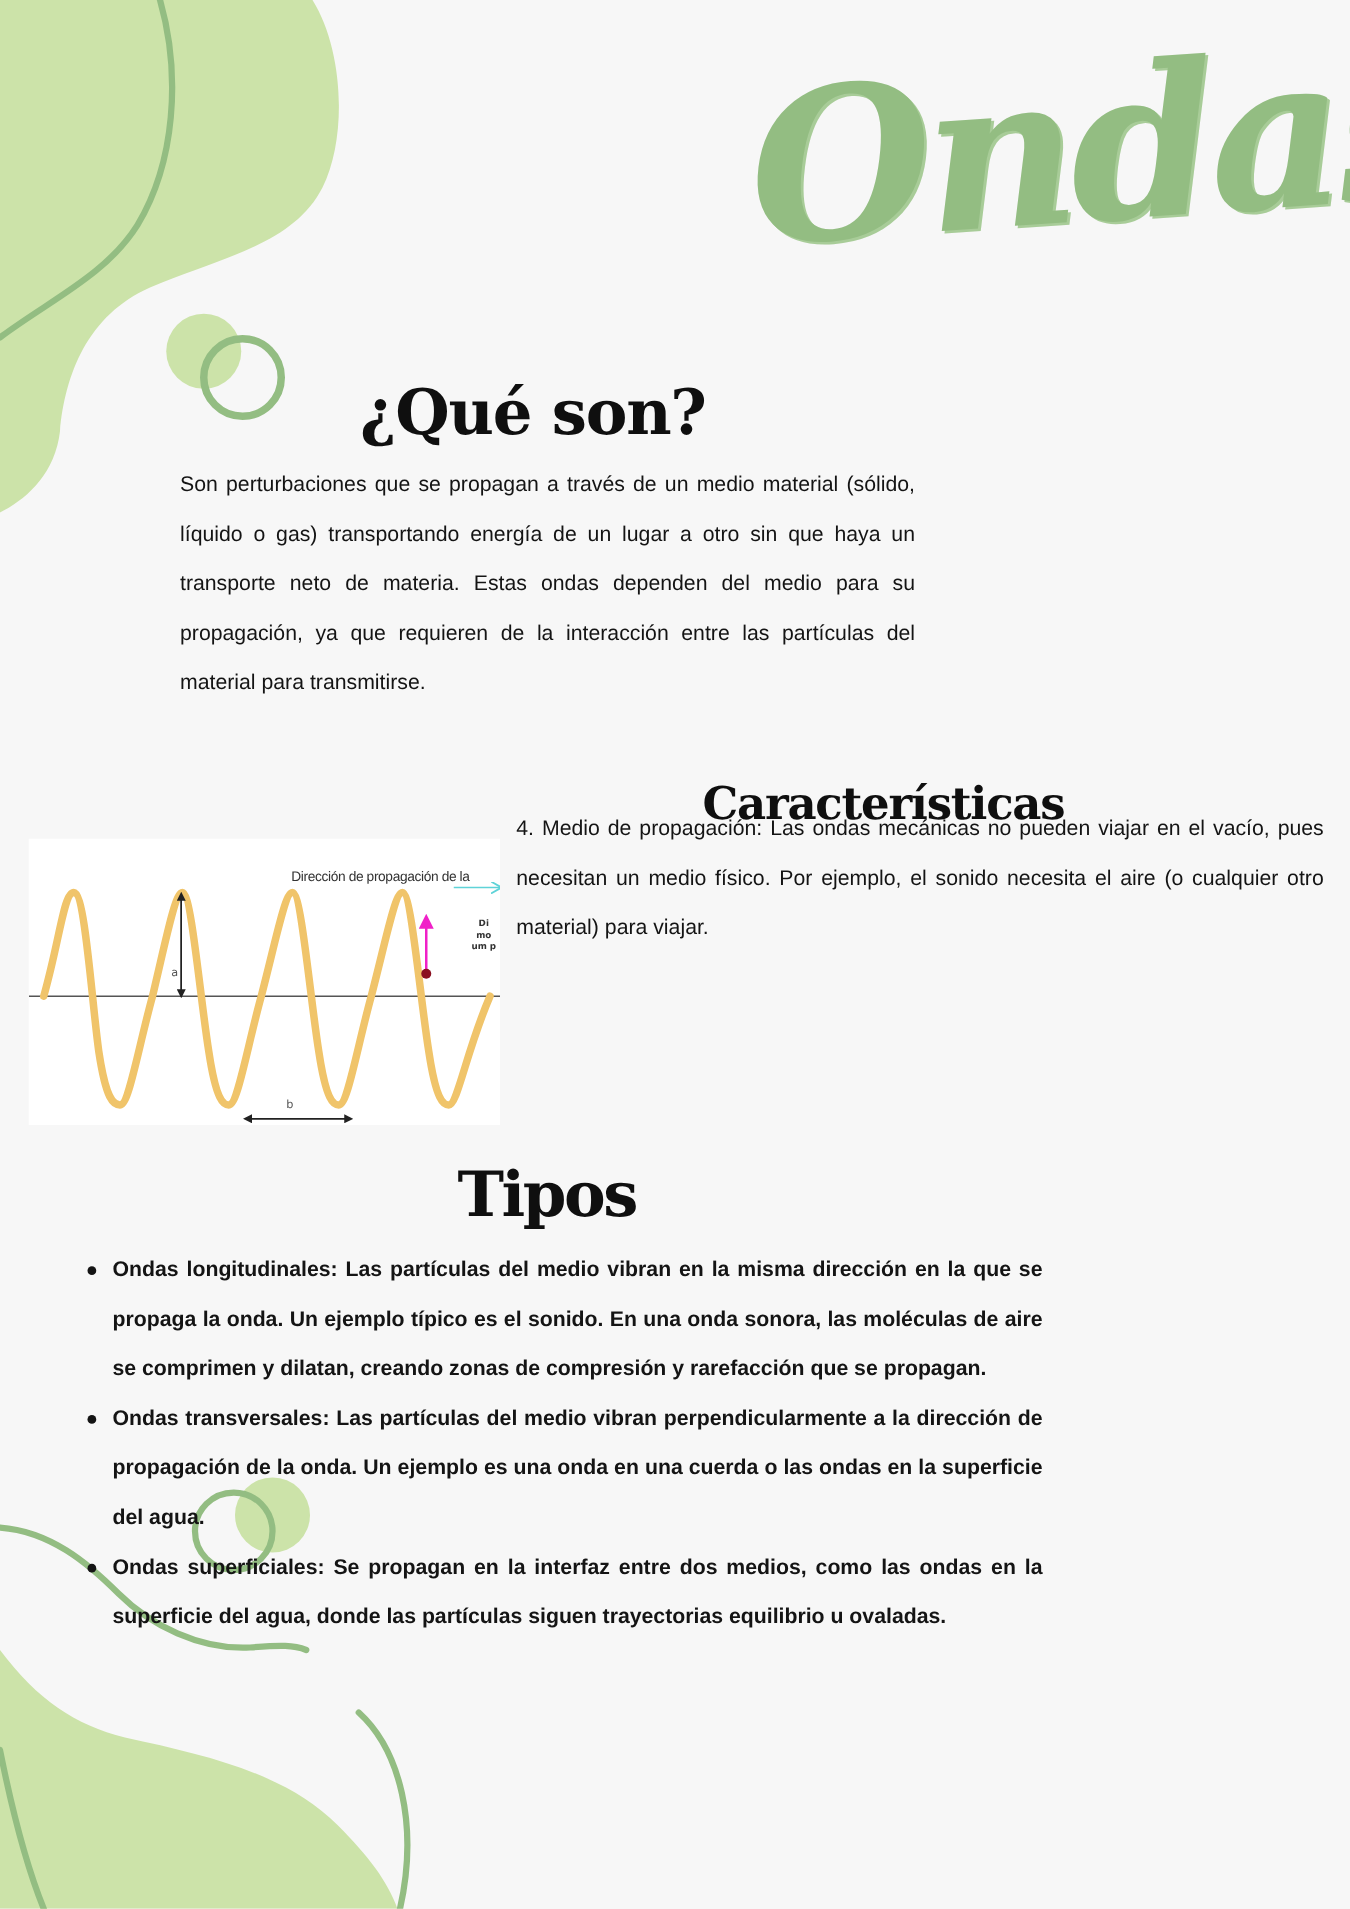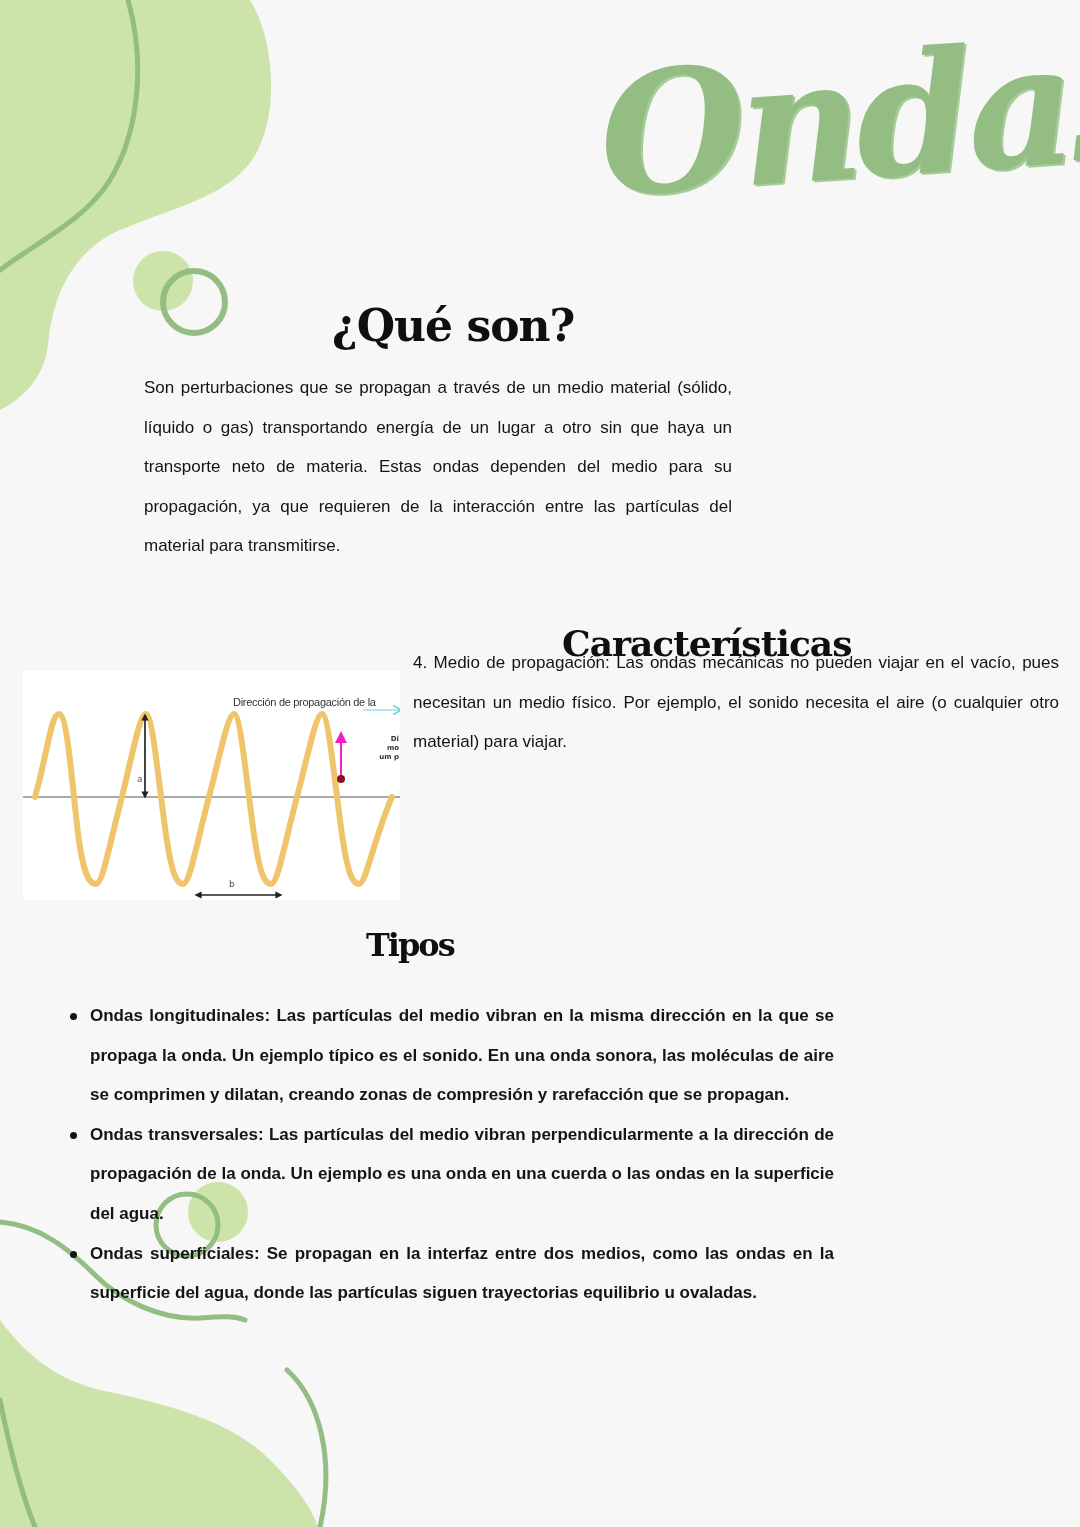--- a/index.html
+++ b/index.html
@@ -14,23 +14,23 @@
     position: absolute; left: 600px; top: 20px; width: 470px; height: 220px;
     font-family: "DejaVu Serif", serif; font-style: italic; font-weight: bold;
     font-size: 168px; line-height: 200px; color: #93bd82; letter-spacing: -6px;
     transform: rotate(-4deg);
     text-shadow: 2px 2px 0 #a8cc98;
   }
   .heading {
     position: absolute; font-family: "DejaVu Serif", serif; font-weight: bold; color: #0f0f0f;
     letter-spacing: -1px;
   }
-  .h-que { left: 288px; top: 300px; font-size: 44px; margin-left: 44px; }
+  .h-que { left: 288px; top: 300px; font-size: 50px; }
   .h-car { left: 562px; top: 590px; font-size: 36px; margin-top: 32px; }
-  .h-tip { left: 366px; top: 926px; font-size: 32px; letter-spacing: -2px; }
+  .h-tip { left: 366px; top: 926px; font-size: 50px; letter-spacing: -2px; }
   .para {
     position: absolute; font-family: "Liberation Sans Narrow", "Liberation Sans", sans-serif;
     font-size: 17px; line-height: 39.6px; text-align: justify; color: #141414;
     transform-origin: left top;
   }
   .para p { margin: 0; }
   .p-que { left: 144px; top: 368px; width: 588px; }
   .p-car { left: 413px; top: 643px; width: 646px; }
   .p-tip { left: 90px; top: 996px; width: 744px; }
   .p-tip ul { margin: 0; padding: 0; list-style: none; }
@@ -44,21 +44,21 @@
     background: #ffffff; overflow: hidden;
   }
   .figure svg { position: absolute; left: 0; top: 0; }
   .fig-caption {
     position: absolute; left: 210px; top: 25px; font-size: 11px; color: #333;
     white-space: nowrap; font-family: Liberation Sans, sans-serif; letter-spacing: -0.3px;
   }
   .fig-a, .fig-b { position: absolute; font-size: 9px; color: #555; font-family: "DejaVu Sans", sans-serif; }
   .fig-a { left: 114px; top: 103px; }
   .fig-b { left: 206px; top: 208px; }
-  .fig-side { position: absolute; left: 352px; top: 64px; font-size: 7px; line-height: 9px; color: #333; font-weight: bold; text-align: right; width: 24px; font-family: "DejaVu Sans", sans-serif; }
+  .fig-side { position: absolute; left: 352px; top: 64px; font-size: 7px; line-height: 9px; color: #333; font-weight: bold; text-align: center; width: 24px; font-family: "DejaVu Sans", sans-serif; }
 </style>
 </head>
 <body>
 
 <svg class="deco" viewBox="0 0 1080 1527" xmlns="http://www.w3.org/2000/svg">
 
   <path d="M0,0 L250,0 C275,40 278,110 258,150 C235,195 180,205 120,230 C70,252 52,300 48,345 C44,380 20,400 0,410 Z" fill="#cce3a9"></path>
 
   <path d="M128,0 C145,60 140,130 110,180 C85,220 40,240 0,270" fill="none" stroke="#93bd82" stroke-width="5" stroke-linecap="round"></path>
 

